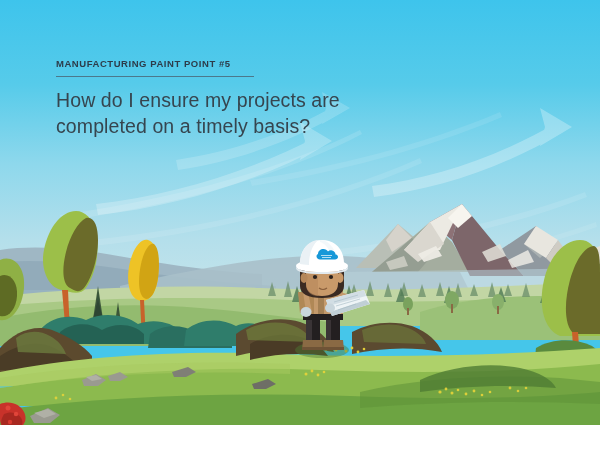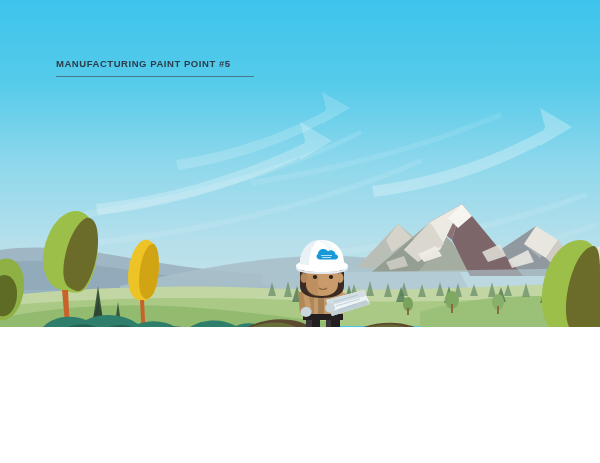--- a/index.html
+++ b/index.html
@@ -4,21 +4,21 @@
 <title>Manufacturing Pain Point Slide</title>
 <style>
   html, body {
     margin: 0;
     padding: 0;
     background: #ffffff;
   }
   #slide {
     position: relative;
     width: 600px;
-    height: 327px;
+    height: 425px;
     overflow: hidden;
     font-family: "Liberation Sans", sans-serif;
     background: #45c6ea;
   }
   .layer { position: absolute; left: 0; top: 0; width: 600px; height: 463px; }
   svg.layer { display: block; }
 
   
   #textblock {
     position: absolute;
@@ -437,15 +437,19 @@
           <rect x="321" y="255" width="11" height="0.8"></rect>
           <rect x="322" y="257" width="9" height="0.8"></rect>
         </g>
       </g>
     </g>
   </svg>
 
   <div id="textblock">
     <div id="eyebrow">MANUFACTURING PAINT POINT #5</div>
     <div id="rule"></div>
+    <div id="headline">
+      <span>How do I ensure my projects are</span><br>
+      <span>completed on a timely basis?</span>
+    </div>
   </div>
 
 </div>
 
 </body></html>

